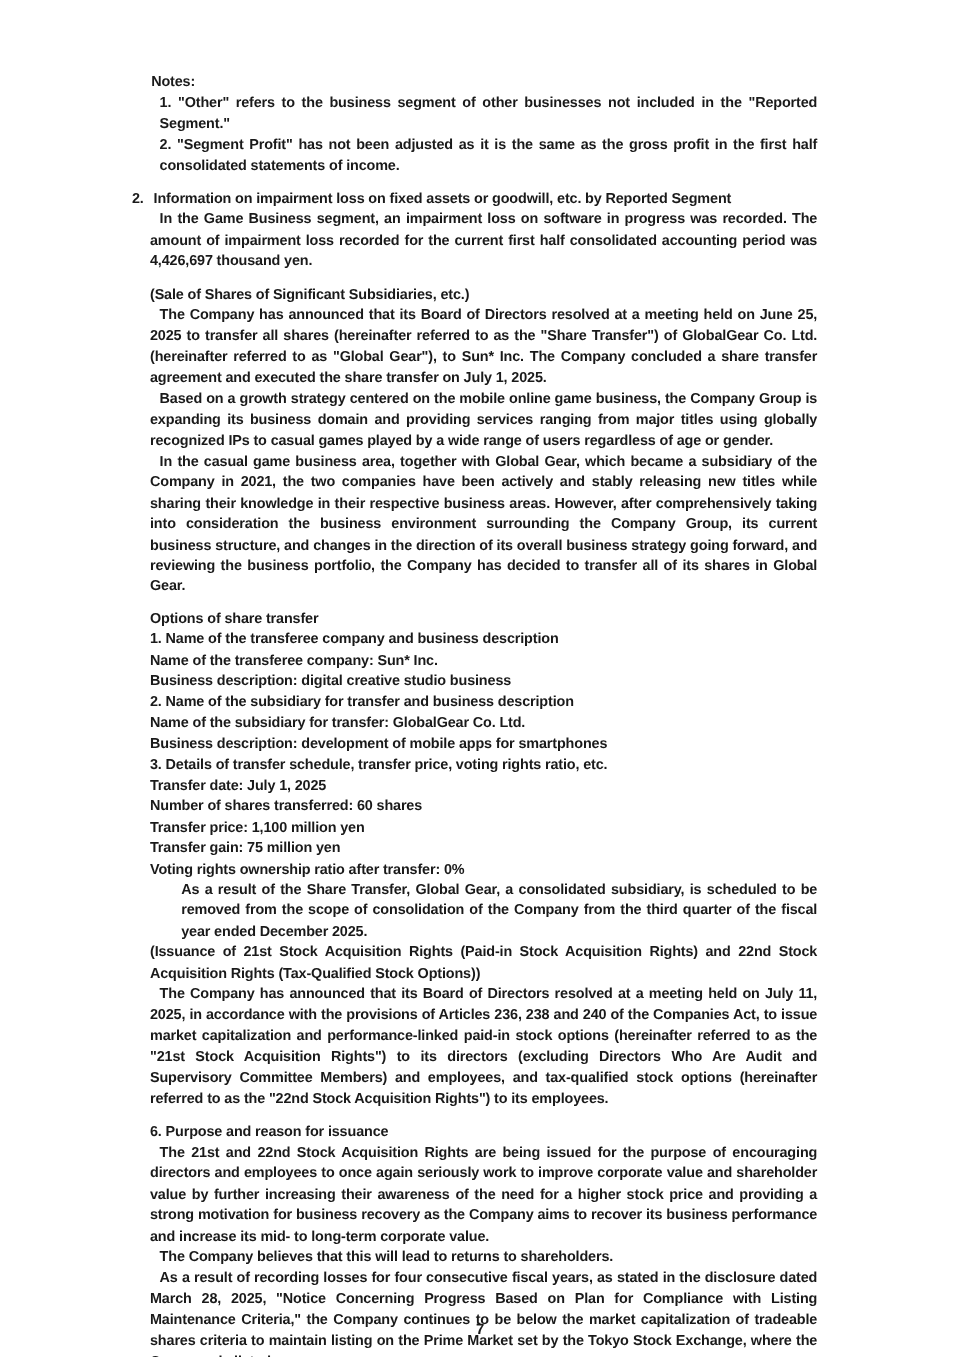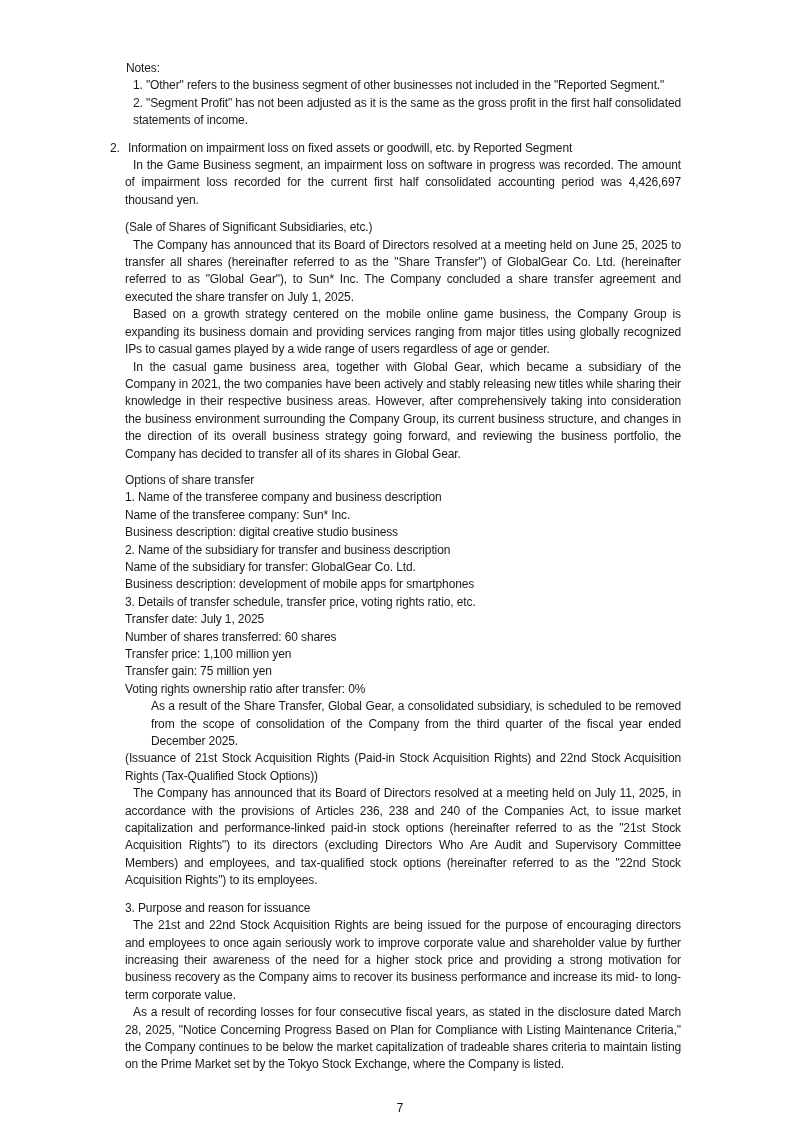--- a/index.html
+++ b/index.html
@@ -1,15 +1,15 @@
 <!DOCTYPE html>
 <html><head>
 <meta charset="utf-8">
 <style>
-  * { margin: 0; padding: 0; box-sizing: border-box; }
+  * { margin: 0; padding: 0; box-sizing: border-box; font-weight: bold; }
   html, body {
     width: 800px; height: 1131px;
     background: #ffffff;
     color: #1a1a1a;
     font-family: "Liberation Sans", sans-serif;
     font-size: 12px;
     line-height: 17.4px;
     letter-spacing: -0.12px;
     overflow: hidden;
   }
@@ -113,20 +113,21 @@
   </div>
 
   <div>
     <div class="justified-heading">(Issuance of 21st Stock Acquisition Rights (Paid-in Stock Acquisition Rights) and 22nd Stock Acquisition Rights (Tax-Qualified Stock Options))</div>
     <div class="para">The Company has announced that its Board of Directors resolved at a meeting held on July 11, 2025, in accordance with the provisions of Articles 236, 238 and 240 of the Companies Act, to issue market capitalization and performance-linked paid-in stock options (hereinafter referred to as the "21st Stock Acquisition Rights") to its directors (excluding Directors Who Are Audit and Supervisory Committee Members) and employees, and tax-qualified stock options (hereinafter referred to as the "22nd Stock Acquisition Rights") to its employees.</div>
   </div>
 
   <div class="spacer-md"></div>
 
   <div>
-    <div class="heading-line">3. Purpose and reason for issuance</div>
+    <div class="heading-line">6. Purpose and reason for issuance</div>
     <div class="para">The 21st and 22nd Stock Acquisition Rights are being issued for the purpose of encouraging directors and employees to once again seriously work to improve corporate value and shareholder value by further increasing their awareness of the need for a higher stock price and providing a strong motivation for business recovery as the Company aims to recover its business performance and increase its mid- to long-term corporate value.</div>
+    <div class="para">The Company believes that this will lead to returns to shareholders.</div>
     <div class="para">As a result of recording losses for four consecutive fiscal years, as stated in the disclosure dated March 28, 2025, "Notice Concerning Progress Based on Plan for Compliance with Listing Maintenance Criteria," the Company continues to be below the market capitalization of tradeable shares criteria to maintain listing on the Prime Market set by the Tokyo Stock Exchange, where the Company is listed.</div>
   </div>
 
   <div class="footer">7</div>
 
 </div>
 
 </body></html>

